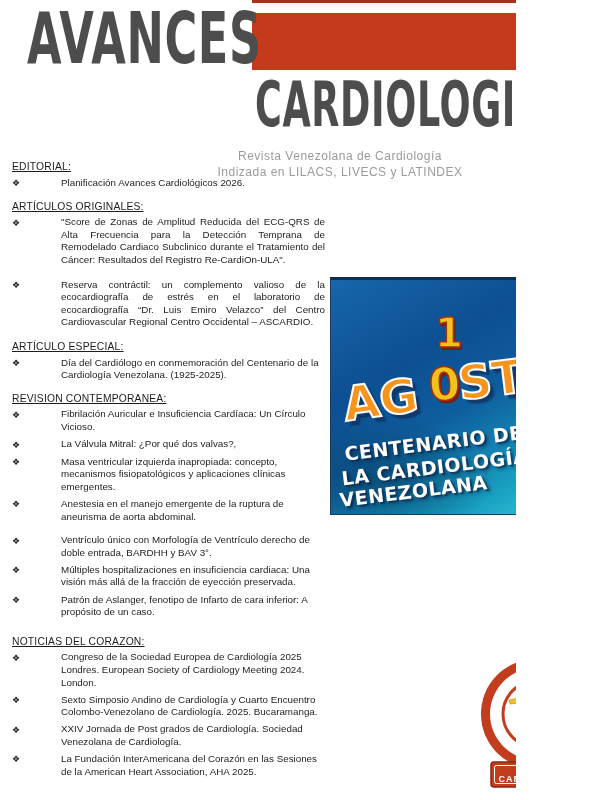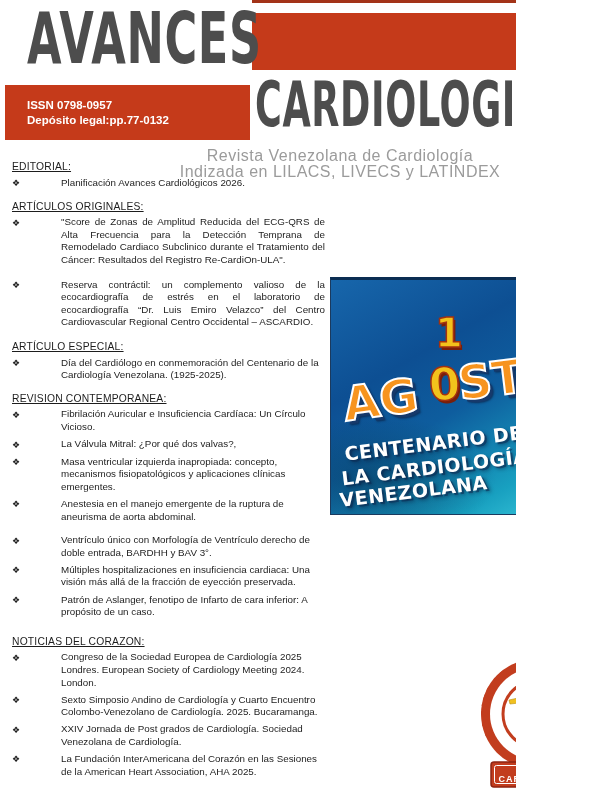--- a/index.html
+++ b/index.html
@@ -10,21 +10,21 @@
   .topline{position:absolute;left:252px;top:0;width:348px;height:3px;background:#a33318;}
   .bar-right{position:absolute;left:252px;top:13px;width:348px;height:57px;background:#c53a1a;}
   .bar-left{position:absolute;left:5px;top:85px;width:245px;height:55px;background:#c53a1a;
             color:#fff;font-weight:bold;font-size:11.5px;line-height:15px;padding:13px 0 0 22px;
             box-sizing:border-box;}
   .title-big{position:absolute;font-weight:bold;color:#4d4d4d;line-height:1;white-space:nowrap;
              font-family:"DejaVu Sans", sans-serif;transform-origin:left top;}
   .title1{left:27px;top:2px;font-size:72px;transform:scaleX(.62);letter-spacing:1px;}
   .title2{left:255px;top:74px;font-size:62px;transform:scaleX(.59);letter-spacing:1px;}
   .subtitle{position:absolute;top:148px;right:0px;width:352px;text-align:center;
-            color:#9b9b9b;font-size:16px;line-height:16px;letter-spacing:.5px;white-space:nowrap;}
+            color:#9b9b9b;font-size:12px;line-height:16px;letter-spacing:.5px;white-space:nowrap;}
 
   
   .toc{position:absolute;left:12px;top:161px;width:313px;color:#1d1d1d;font-size:9.8px;line-height:12.6px;}
   .section{margin-bottom:11px;}
   .section.gap-top{margin-top:17px;}
   .heading{font-weight:normal;font-size:10.3px;text-decoration:underline;margin:0 0 3px 0;letter-spacing:.2px;}
   .item{display:flex;margin-bottom:4.5px;}
   .bullet{flex:0 0 17px;font-size:9px;padding-top:.5px;}
   .txt{flex:1;margin-left:32px;}
   .section.justify .txt{text-align:justify;}
@@ -60,24 +60,20 @@
 </style>
 </head>
 <body>
 
 <div class="page">
 
   <div class="topline"></div>
   <div class="bar-right"></div>
   <div class="title-big title1">AVANCES</div>
 
-  <div class="bar-left">
-    <div>ISSN 0798-0957</div>
-    <div>Depósito legal:pp.77-0132</div>
-  </div>
   <div class="title-big title2">CARDIOLOGICOS</div>
 
   <div class="subtitle">
     <div>Revista Venezolana de Cardiología</div>
     <div>Indizada en LILACS, LIVECS y LATINDEX</div>
   </div>
 
   <div class="toc" id="toc">
       <div class="section">
         <div class="heading">EDITORIAL:</div>

